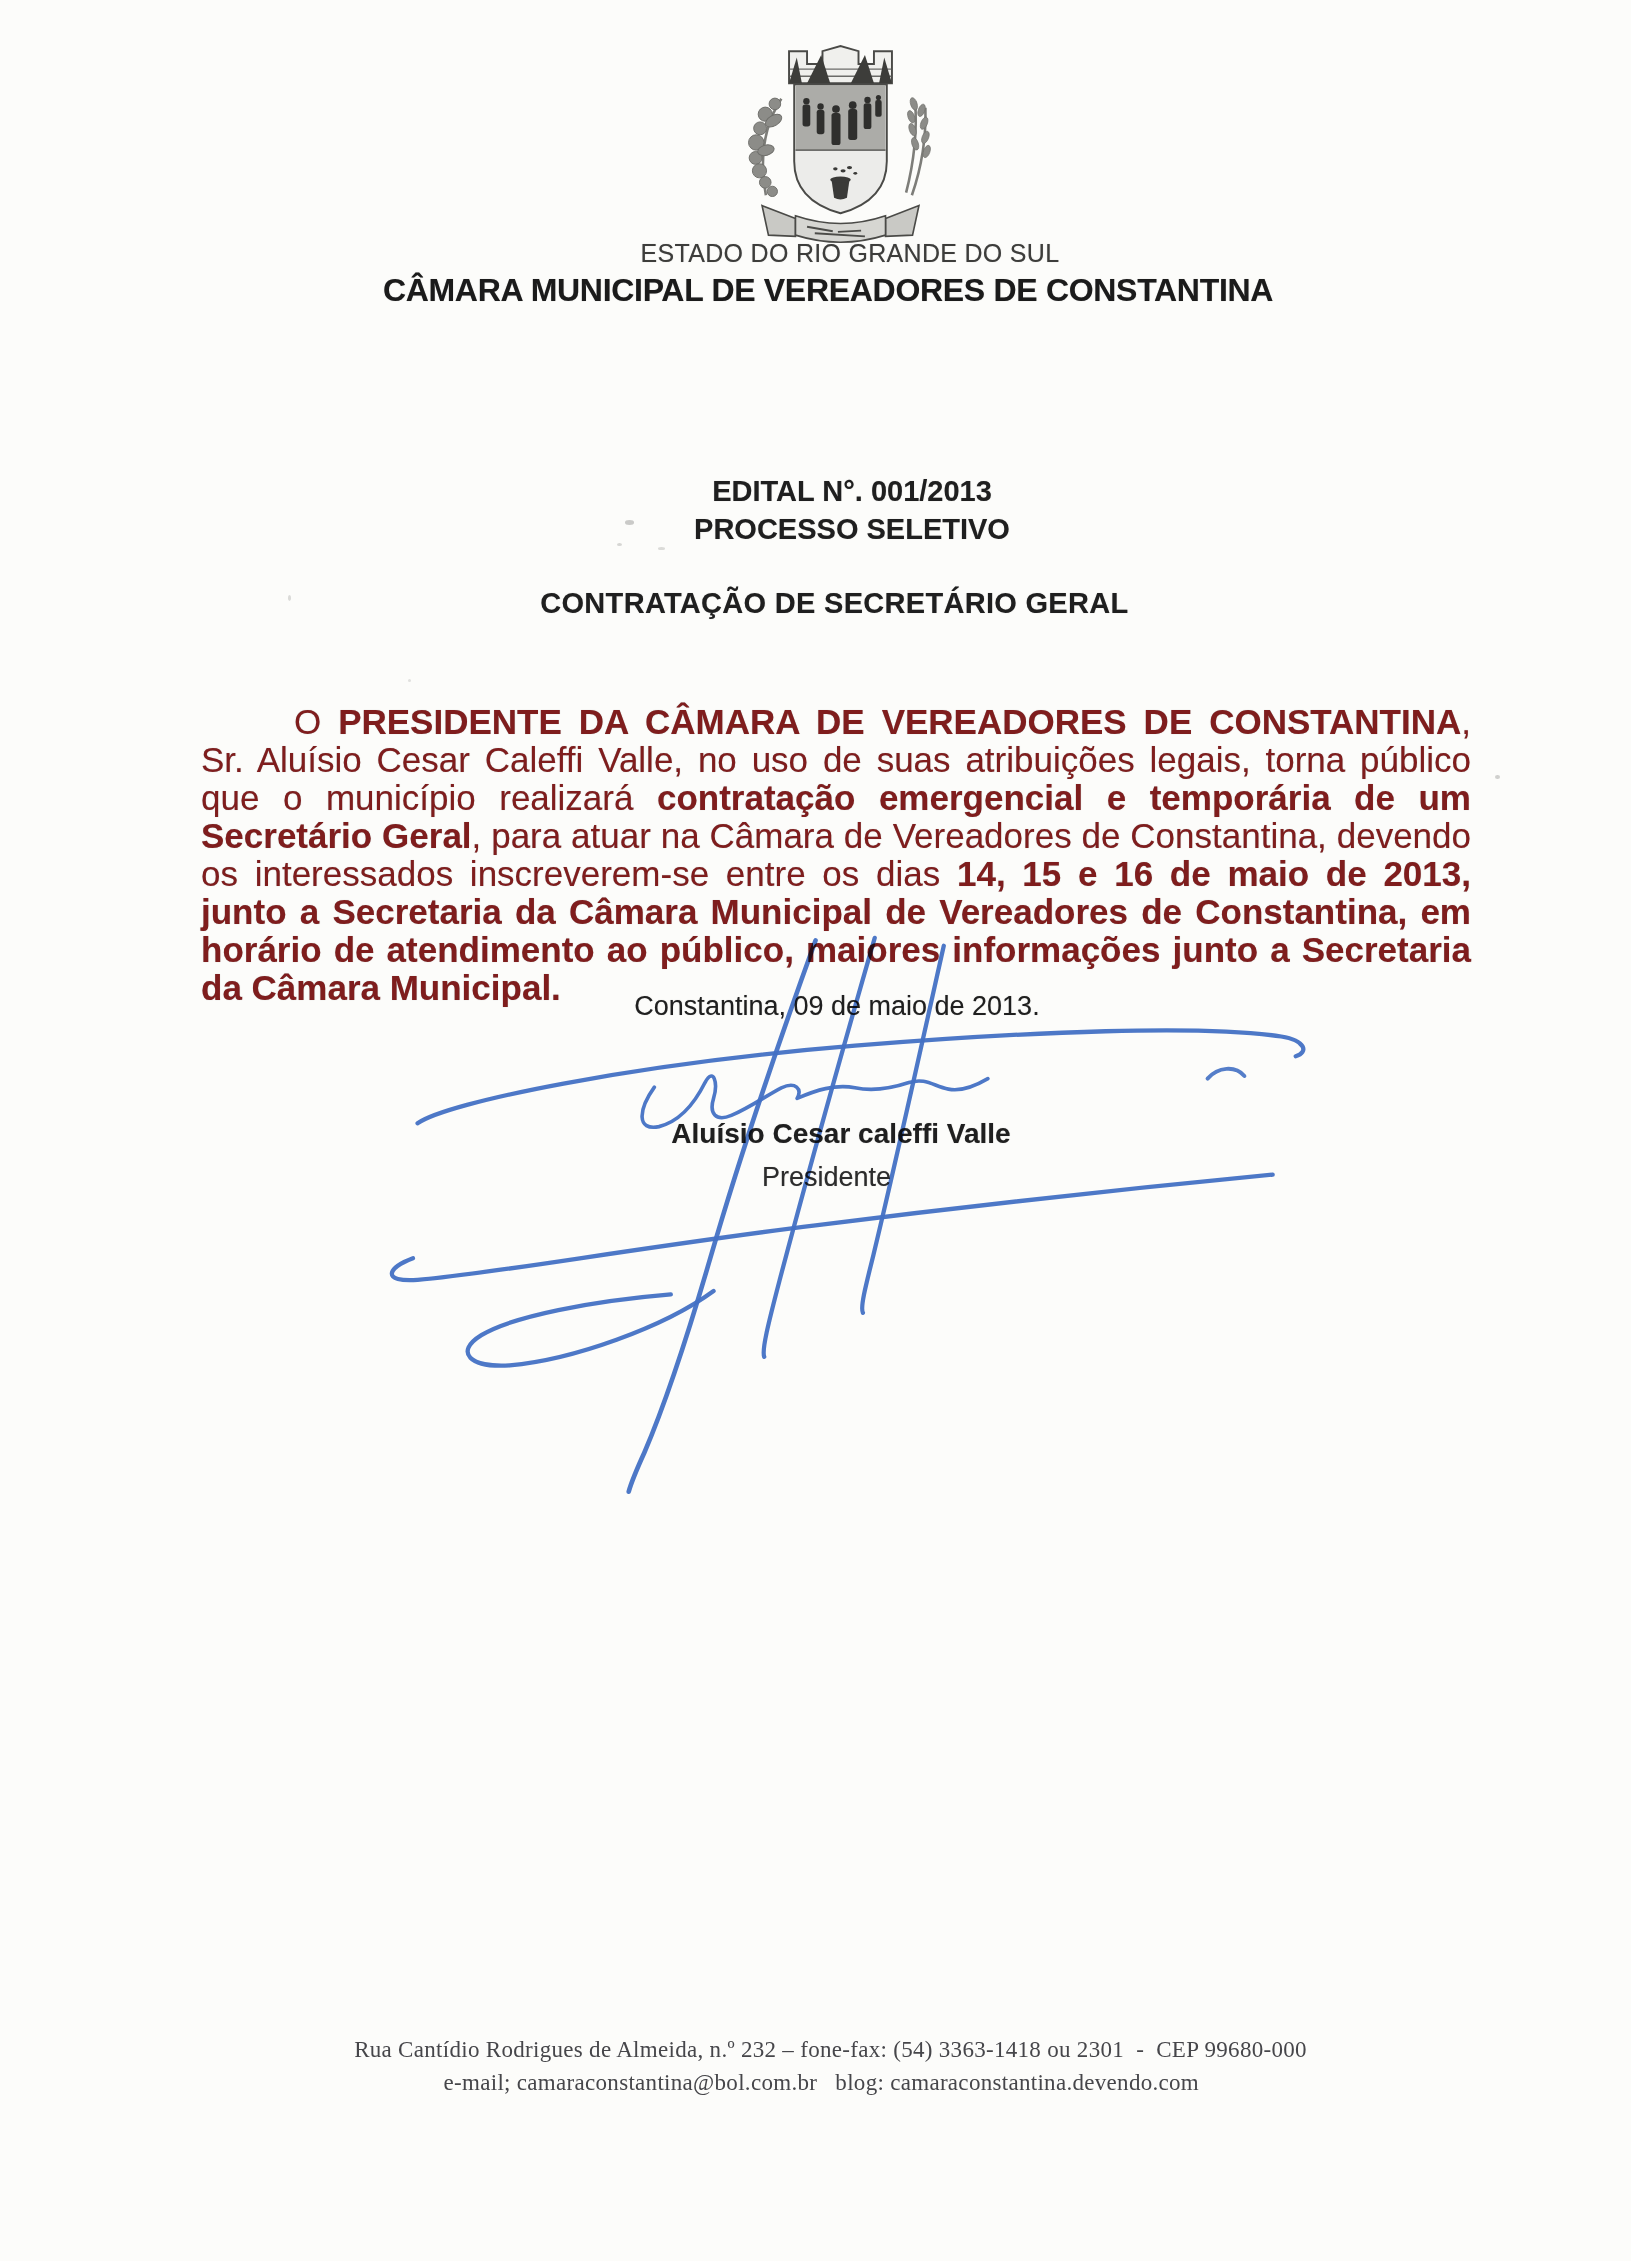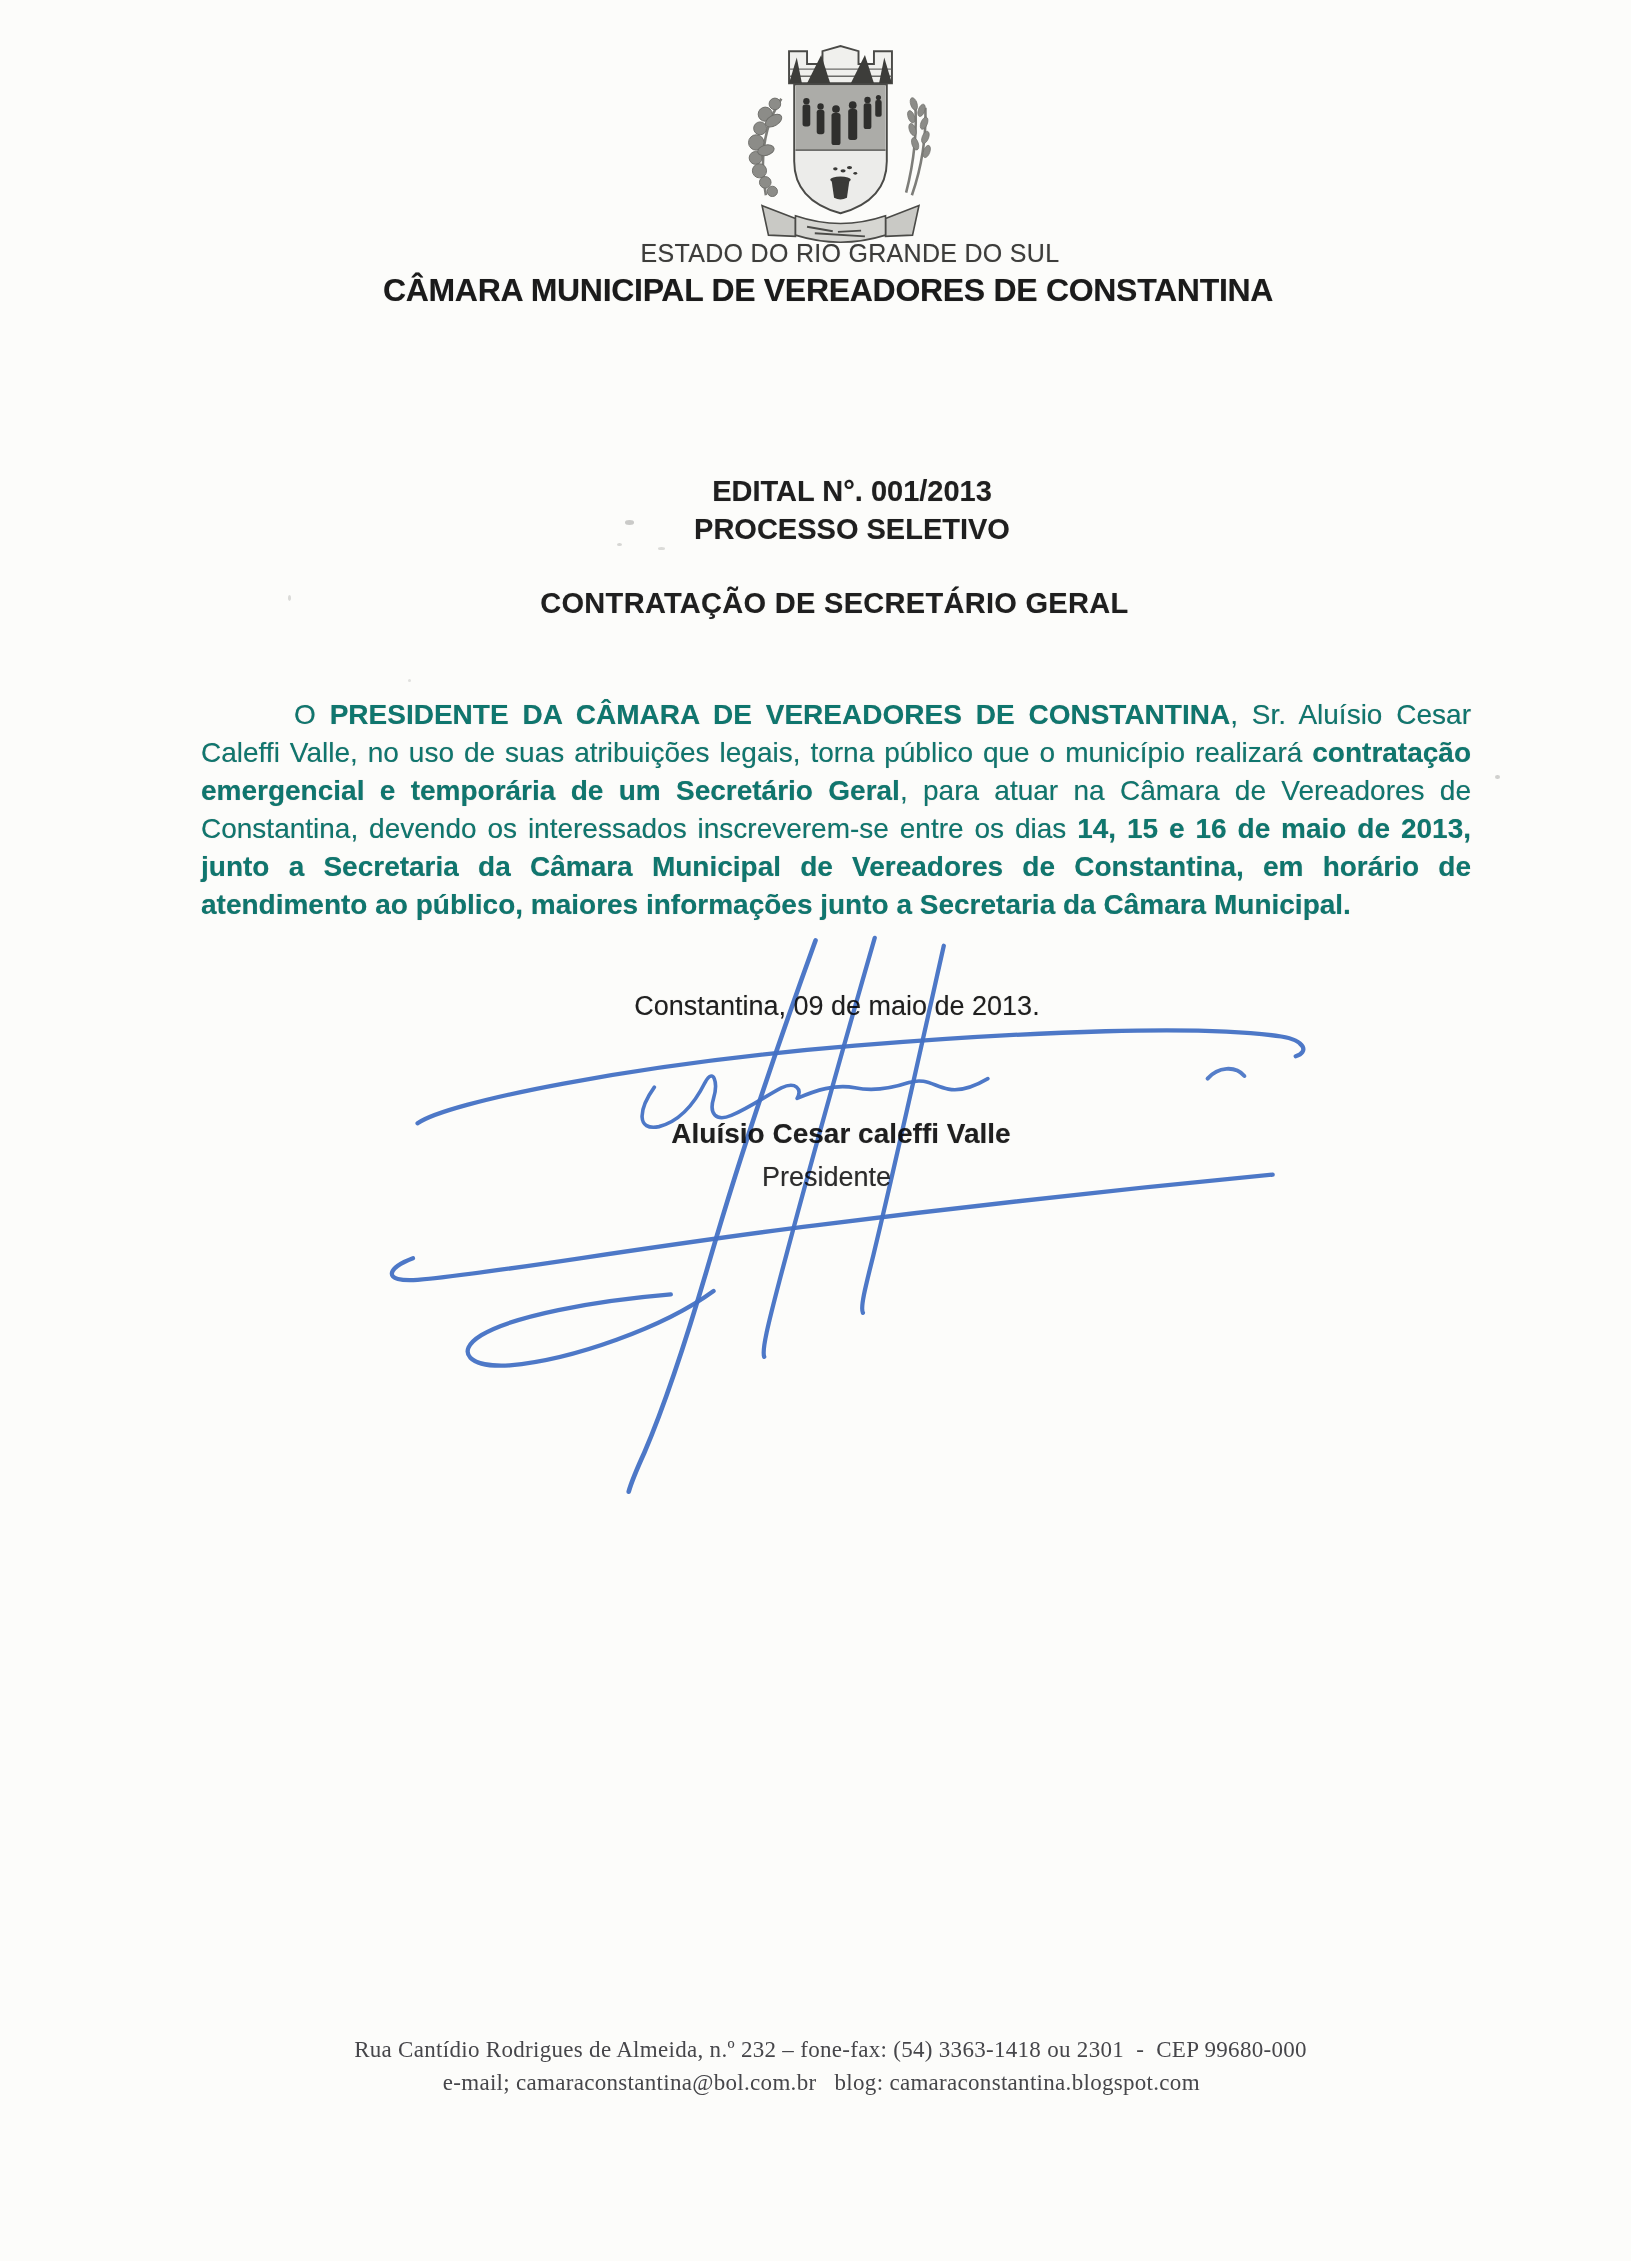--- a/index.html
+++ b/index.html
@@ -22,23 +22,23 @@
   .org-line{ top:272px; font-size:32px; font-weight:700; color:#1b1b1b; letter-spacing:-0.3px; transform:translateX(12px); }
 
   
   .t-edital{ top:475px; font-size:29px; font-weight:700; transform:translateX(36px); }
   .t-processo{ top:513px; font-size:29px; font-weight:700; transform:translateX(36px); }
   .t-contrat{ top:587px; font-size:29px; font-weight:700; letter-spacing:0.3px; transform:translateX(18.4px); }
 
   
   .body-par{
     position:absolute; left:201px; top:668px; width:1270px;
-    font-size:28px; line-height:38px;
+    font-size:35px; line-height:38px;
     text-align:justify; text-indent:93px;
-    color:#0f766e;
+    color:#7f1d1d;
   }
   .body-par .b{ font-weight:700; }
 
   
   .dateline{ top:991px; font-size:27px; transform:translateX(21px); }
   .signer-name{ top:1118px; font-size:28px; font-weight:700; transform:translateX(25px); }
   .signer-title{ top:1162px; font-size:27px; color:#2c2c2c; transform:translateX(10.5px); }
 
   
   .sig{ position:absolute; left:355px; top:926px; mix-blend-mode:multiply; }
@@ -159,21 +159,21 @@
 
     <path stroke-width="6.5" opacity=".95" d="M895,30 C868,150 822,360 788,500 C775,552 768,580 772,588"></path>
 
     <path stroke-width="5.5" opacity=".95" d="M455,245 C430,280 428,312 462,305 C498,296 520,262 532,238 C545,214 552,238 545,262 C538,285 548,298 572,288 C600,276 625,258 648,246 C670,236 680,248 672,262 C700,250 730,240 760,246 C790,252 818,246 842,238 C868,230 880,244 902,248 C922,252 945,242 962,232"></path>
 
     <path stroke-width="6.5" opacity=".95" d="M545,555 C470,610 330,660 235,668 C175,672 150,648 192,622 C240,593 360,570 480,560"></path>
   </svg>
 
   <div class="centered footer-1">Rua Cantídio Rodrigues de Almeida, n.º 232 – fone-fax: (54) 3363-1418 ou 2301&nbsp; -&nbsp; CEP 99680-000</div>
   <div class="centered footer-2">
-    <span>e-mail; </span><span class="email">camaraconstantina@bol.com.br</span><span>&nbsp;&nbsp;&nbsp;blog: </span><span>camaraconstantina.blogspot.com</span>
+    <span>e-mail; </span><span class="email">camaraconstantina@bol.com.br</span><span>&nbsp;&nbsp;&nbsp;blog: </span><span>camaraconstantina.devendo.com</span>
   </div>
 
   <div class="speck" style="left:625px;top:520px;width:9.2px;height:4.6px;"></div>
   <div class="speck" style="left:617px;top:543px;width:5.3px;height:3.3px;opacity:.35;"></div>
   <div class="speck" style="left:658px;top:547px;width:6.6px;height:3.3px;opacity:.3;"></div>
   <div class="speck" style="left:1495px;top:775px;width:4.6px;height:4px;opacity:.4;"></div>
   <div class="speck" style="left:288px;top:595px;width:3.3px;height:6px;opacity:.3;"></div>
   <div class="speck" style="left:408px;top:679px;width:3.3px;height:3.3px;opacity:.25;"></div>
 
 </div>

